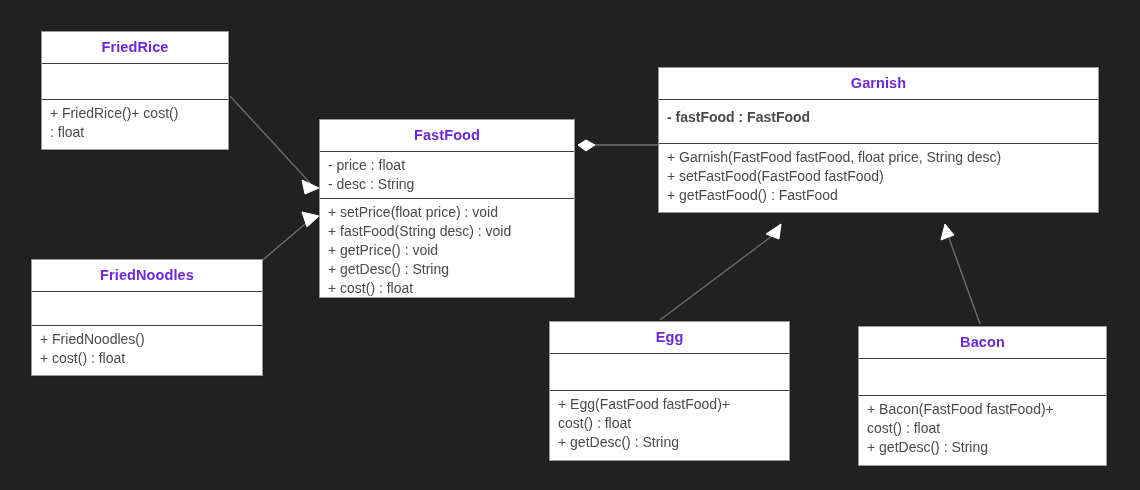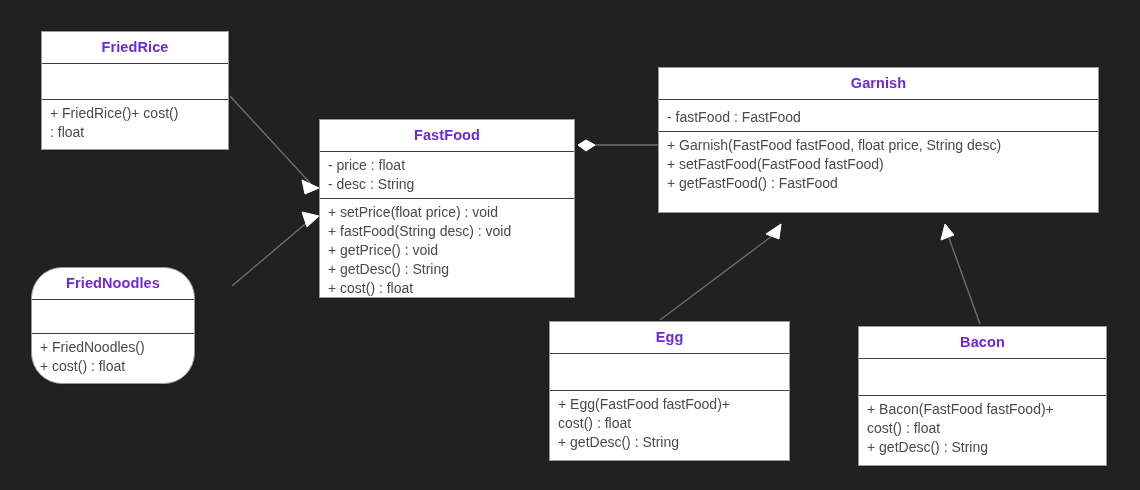--- a/index.html
+++ b/index.html
@@ -100,21 +100,21 @@
 
   <div class="uml-class" style="left:41px; top:31px; width:188px; height:119px;">
     <div class="uml-title">FriedRice</div>
     <div class="uml-attrs empty" style="height:36px;"></div>
     <div class="uml-ops">
       <div class="uml-row">+ FriedRice()+ cost()</div>
       <div class="uml-row">: float</div>
     </div>
   </div>
 
-  <div class="uml-class" style="left:31px; top:267px; width:164px; height:117px;border-radius:31px;">
+  <div class="uml-class" style="left:31px; top:259px; width:232px; height:117px;">
     <div class="uml-title">FriedNoodles</div>
     <div class="uml-attrs empty" style="height:34px;"></div>
     <div class="uml-ops">
       <div class="uml-row">+ FriedNoodles()</div>
       <div class="uml-row">+ cost() : float</div>
     </div>
   </div>
 
   <div class="uml-class" style="left:319px; top:119px; width:256px; height:179px;">
     <div class="uml-title">FastFood</div>
@@ -126,21 +126,21 @@
       <div class="uml-row">+ setPrice(float price) : void</div>
       <div class="uml-row">+ fastFood(String desc) : void</div>
       <div class="uml-row">+ getPrice() : void</div>
       <div class="uml-row">+ getDesc() : String</div>
       <div class="uml-row">+ cost() : float</div>
     </div>
   </div>
 
   <div class="uml-class" style="left:658px; top:67px; width:441px; height:146px;">
     <div class="uml-title">Garnish</div>
-    <div class="uml-attrs" style="padding-top:8px; padding-bottom:4px;">
+    <div class="uml-attrs" style="padding-top:8px; padding-bottom:16px;font-weight:bold;">
       <div class="uml-row">- fastFood : FastFood</div>
     </div>
     <div class="uml-ops">
       <div class="uml-row">+ Garnish(FastFood fastFood, float price, String desc)</div>
       <div class="uml-row">+ setFastFood(FastFood fastFood)</div>
       <div class="uml-row">+ getFastFood() : FastFood</div>
     </div>
   </div>
 
   <div class="uml-class" style="left:549px; top:321px; width:241px; height:140px;">

